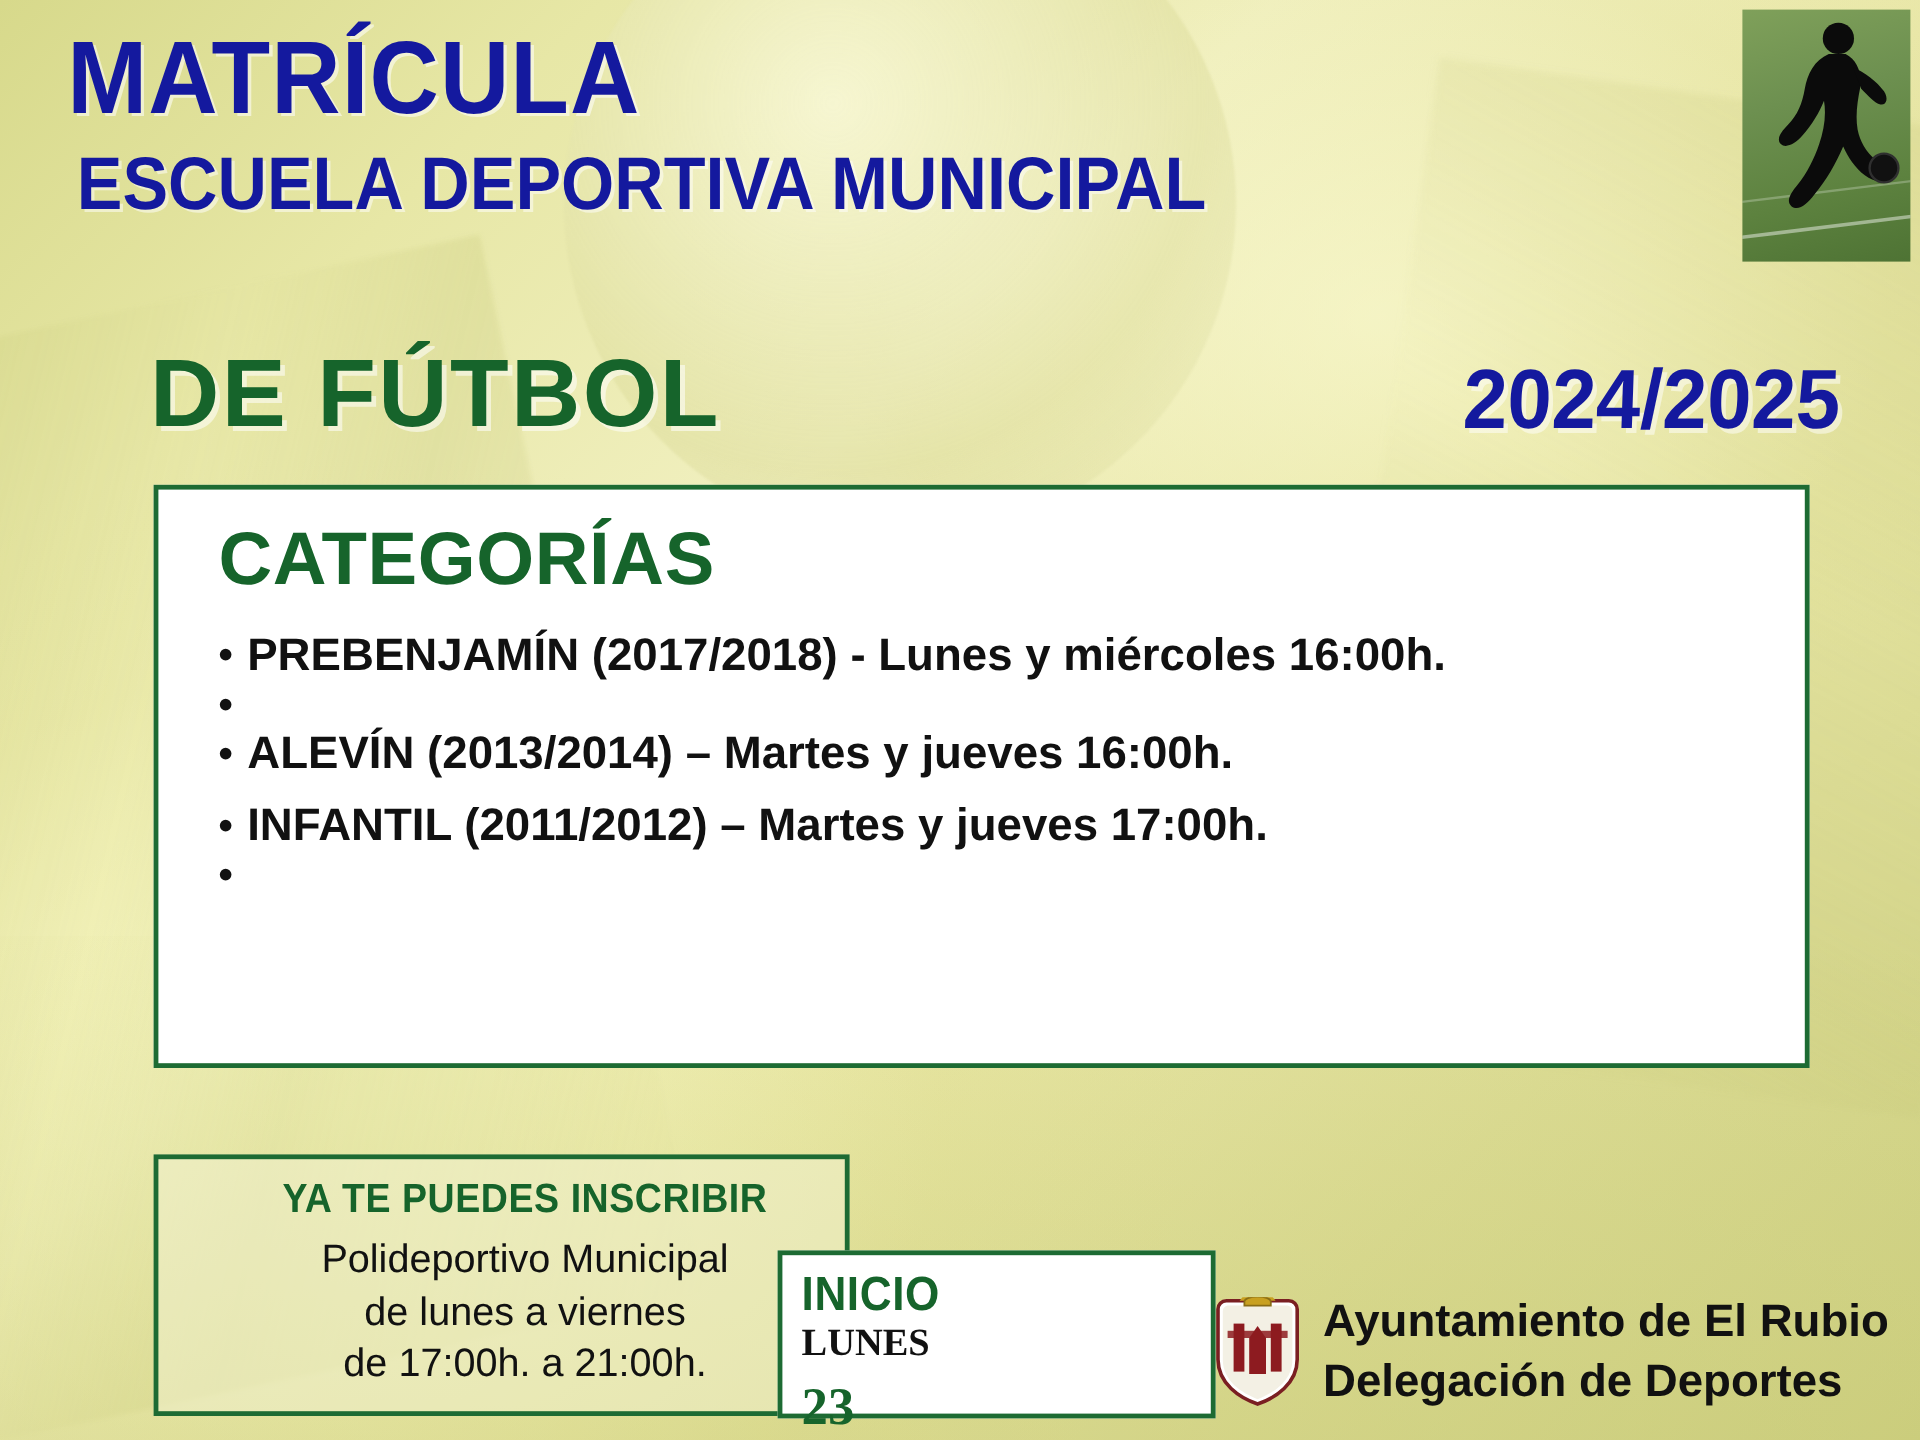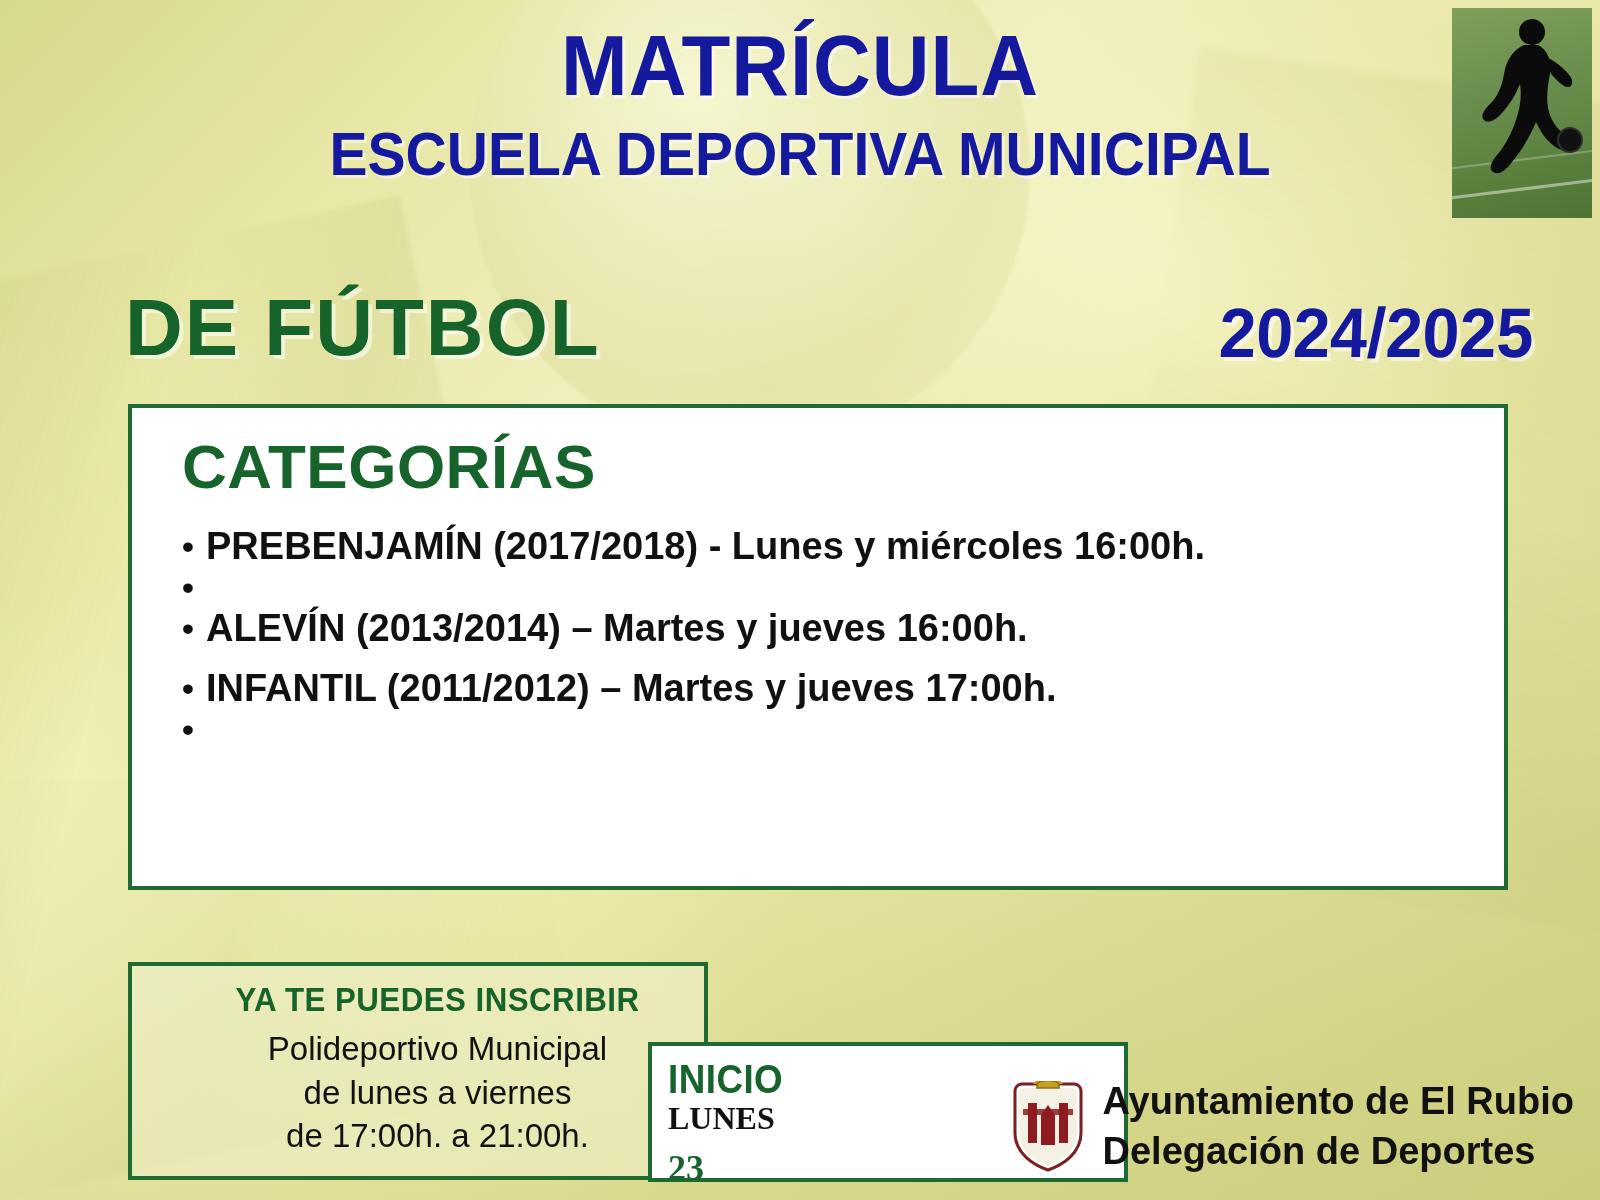--- a/index.html
+++ b/index.html
@@ -97,21 +97,20 @@
     width: 128px;
     height: 186px;
   }
 
   
   .headline {
     position: absolute;
     left: 0;
     top: 22px;
     width: 1600px;
-    text-align: center;
   }
   .title-main {
     font-family: "Liberation Sans", sans-serif;
     font-weight: bold;
     font-size: 86px;
     letter-spacing: 1px;
     color: #14199e;
     text-shadow: 3px 3px 0 rgba(255,255,255,0.55);
     line-height: 1.0;
     transform: scaleX(0.93);
@@ -232,21 +231,21 @@
     font-size: 33px;
     color: #111111;
     line-height: 1.32;
   }
 
   
   .inicio-box {
     position: absolute;
     left: 648px;
     top: 1042px;
-    width: 480px;
+    width: 365px;
     height: 140px;
     background: #ffffff;
     border: 4px solid #1d6b33;
     box-sizing: border-box;
     padding: 12px 0 0 16px;
   }
   .inicio-title {
     font-family: "Liberation Sans", sans-serif;
     font-weight: bold;
     font-size: 40px;
@@ -260,21 +259,21 @@
     font-family: Liberation Serif, serif;
     font-weight: bold;
     font-size: 32px;
     color: #111111;
     display: flex;
     align-items: baseline;
     gap: 10px;
     flex-direction: column;
   }
   .inicio-day {
-    font-size: 36px;
+    font-size: 44px;
     color: #16642b;
     font-weight: bold;
   }
 
   
   .org {
     position: absolute;
     right: 26px;
     bottom: 24px;
     display: flex;

